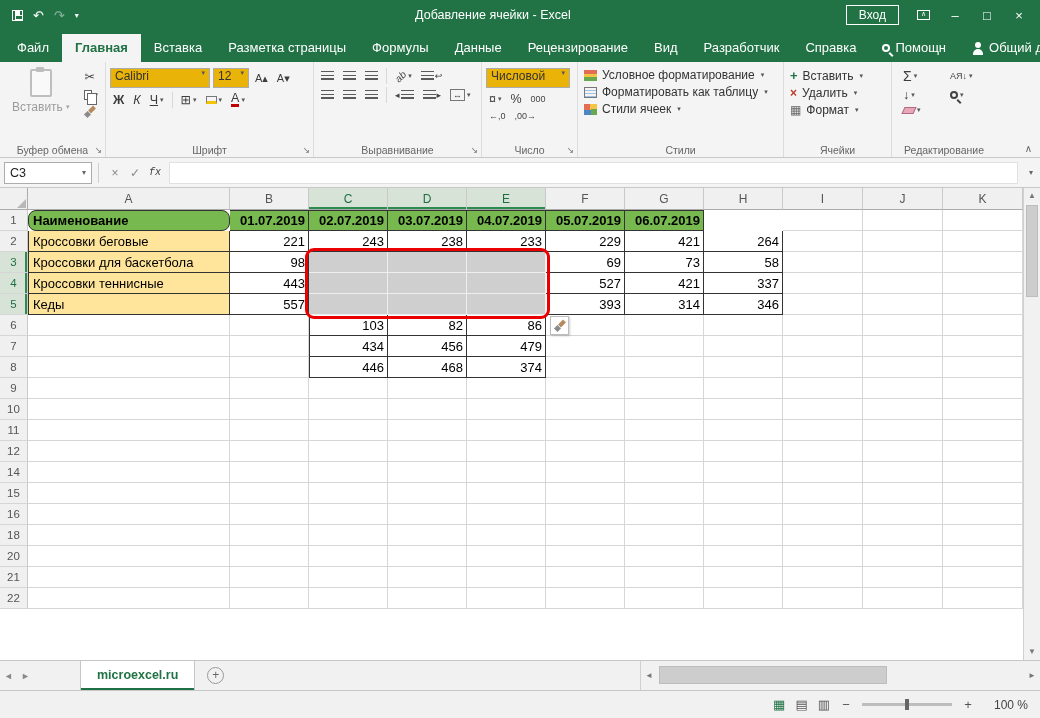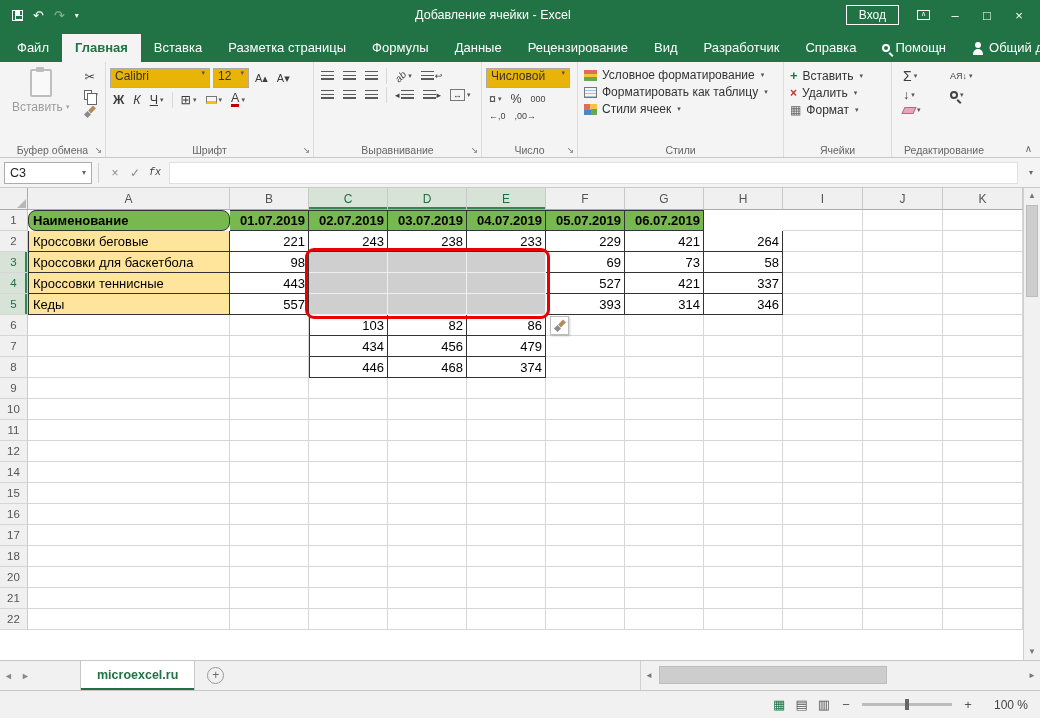--- a/index.html
+++ b/index.html
@@ -663,34 +663,20 @@
           <div class="cell" style="width: 79px;"></div>
           <div class="cell" style="width: 79px;"></div>
           <div class="cell" style="width: 79px;"></div>
           <div class="cell" style="width: 79px;"></div>
           <div class="cell" style="width: 79px;"></div>
           <div class="cell" style="width: 80px;"></div>
           <div class="cell" style="width: 80px;"></div>
           <div class="cell" style="width: 80px;"></div>
         </div>
         <div class="grow">
-          <div class="rowhdr">17</div>
-          <div class="cell" style="width: 202px;"></div>
-          <div class="cell" style="width: 79px;"></div>
-          <div class="cell" style="width: 79px;"></div>
-          <div class="cell" style="width: 79px;"></div>
-          <div class="cell" style="width: 79px;"></div>
-          <div class="cell" style="width: 79px;"></div>
-          <div class="cell" style="width: 79px;"></div>
-          <div class="cell" style="width: 79px;"></div>
-          <div class="cell" style="width: 80px;"></div>
-          <div class="cell" style="width: 80px;"></div>
-          <div class="cell" style="width: 80px;"></div>
-        </div>
-        <div class="grow">
           <div class="rowhdr">18</div>
           <div class="cell" style="width: 202px;"></div>
           <div class="cell" style="width: 79px;"></div>
           <div class="cell" style="width: 79px;"></div>
           <div class="cell" style="width: 79px;"></div>
           <div class="cell" style="width: 79px;"></div>
           <div class="cell" style="width: 79px;"></div>
           <div class="cell" style="width: 79px;"></div>
           <div class="cell" style="width: 79px;"></div>
           <div class="cell" style="width: 80px;"></div>

